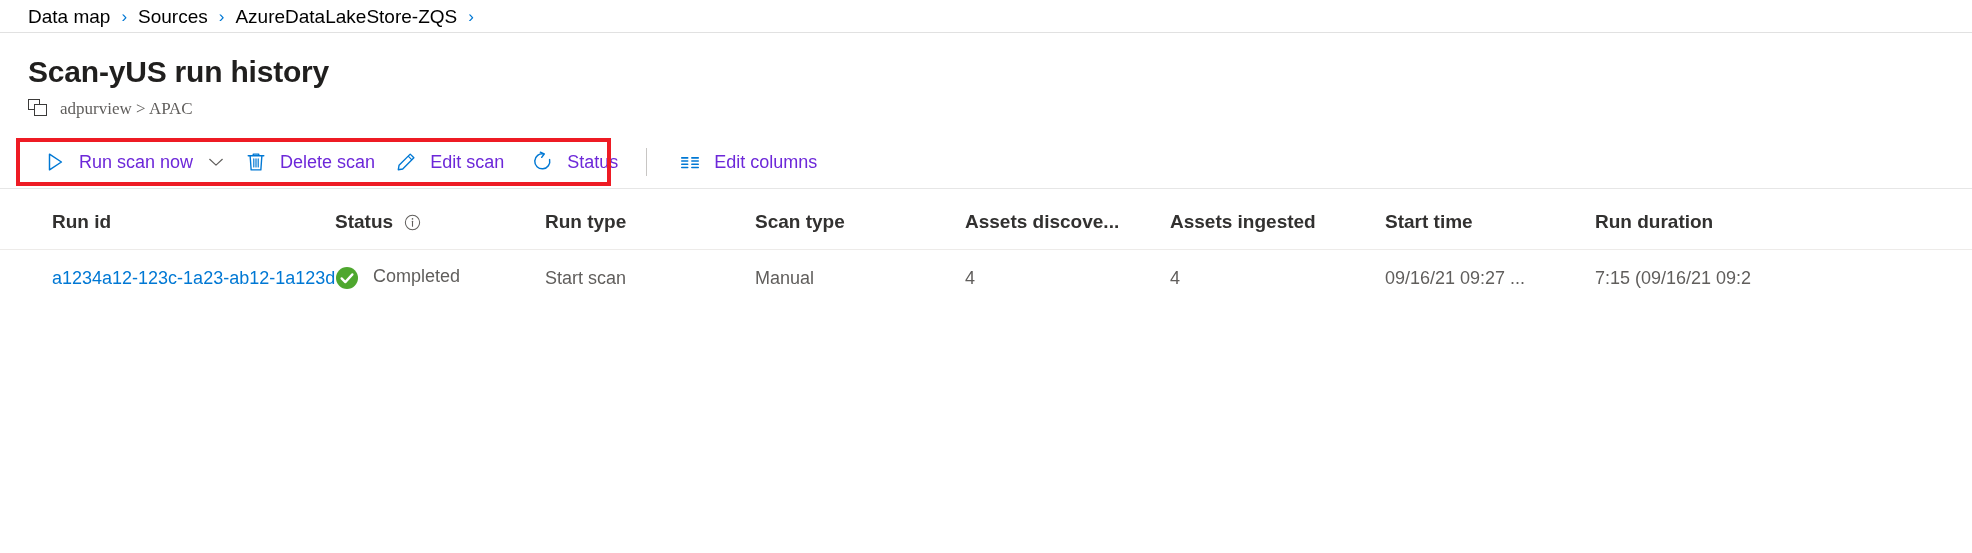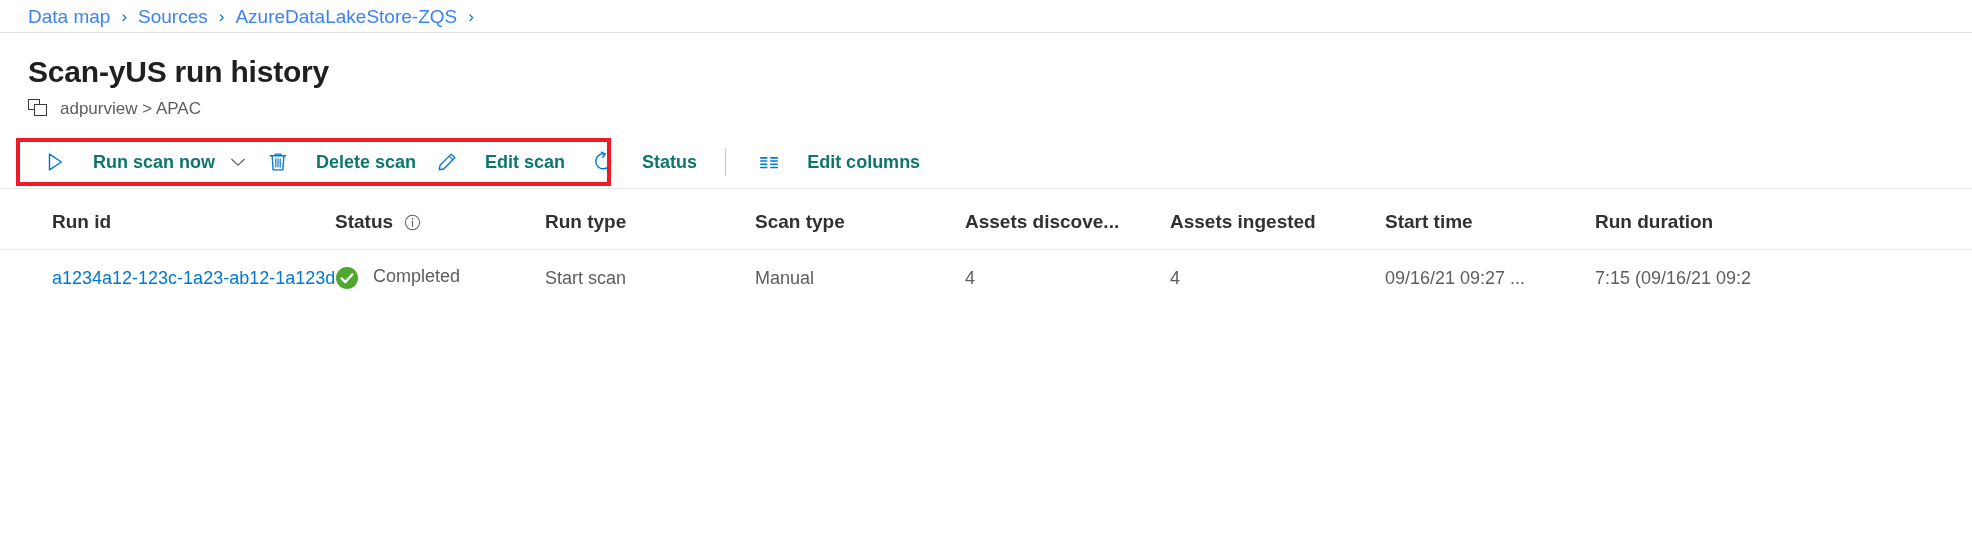--- a/index.html
+++ b/index.html
@@ -19,21 +19,21 @@
   
   .breadcrumb-bar {
     height: 33px;
     display: flex;
     align-items: center;
     padding-left: 28px;
     box-sizing: border-box;
     border-bottom: 1px solid #e1e1e1;
   }
   .crumb {
-    color: #3b82f6;
+    color: #000000;
     font-size: 19px;
     line-height: 19px;
     cursor: pointer;
     white-space: nowrap;
   }
   .crumb-sep {
     color: #0078d4;
     font-size: 17px;
     margin: 0 11px;
     line-height: 19px;
@@ -48,20 +48,21 @@
     font-size: 30px;
     font-weight: 600;
     line-height: 34px;
     color: #201f1e;
     letter-spacing: -0.2px;
   }
   .subtitle-row {
     display: flex;
     align-items: flex-end;
     margin-top: 10px;
+    font-family: Liberation Serif, serif;
   }
   .asset-icon {
     width: 22px;
     height: 20px;
     position: relative;
     flex: 0 0 auto;
     margin-right: 10px;
   }
   .asset-icon .sq-back {
     position: absolute;
@@ -103,24 +104,23 @@
     display: flex;
     align-items: center;
     height: 38px;
     padding: 0 10px;
     cursor: pointer;
     white-space: nowrap;
     user-select: none;
   }
   .tb-label {
     font-size: 18px;
-    color: #0f766e;
+    color: #6d28d9;
     line-height: 20px;
-    margin-left: 27px;
-    font-weight: bold;
+    margin-left: 13px;
   }
   .tb-icon {
     width: 22px;
     height: 22px;
     flex: 0 0 auto;
     display: block;
   }
   .tb-chevron {
     width: 18px;
     height: 18px;

